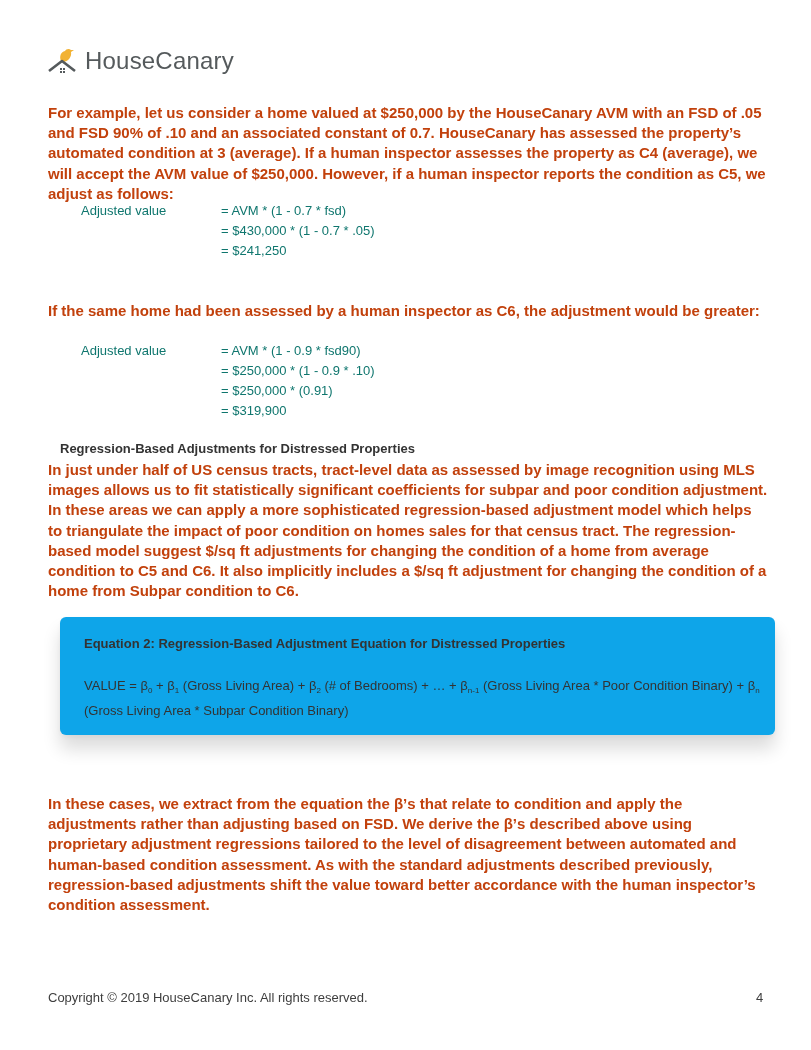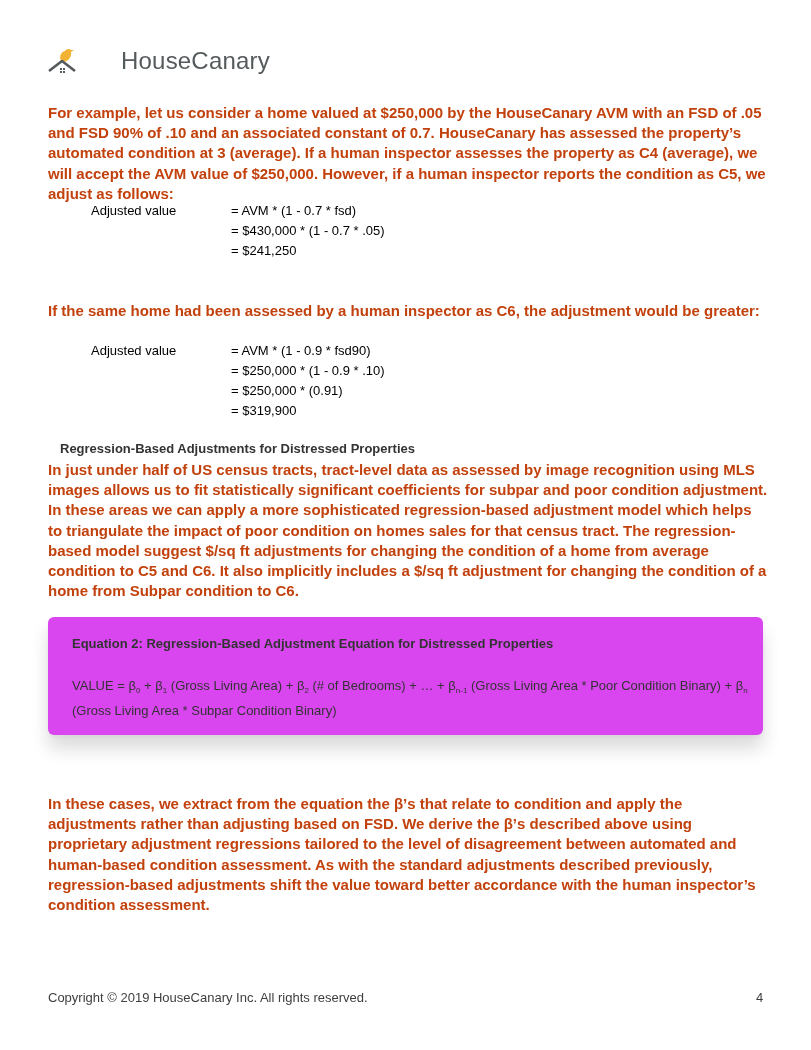--- a/index.html
+++ b/index.html
@@ -1,35 +1,35 @@
 <!DOCTYPE html>
 <html><head>
 <meta charset="utf-8">
 <style>
   html, body { margin: 0; padding: 0; background: #ffffff; }
   body {
     width: 811px; height: 1050px; position: relative; overflow: hidden;
     font-family: "Liberation Sans", sans-serif; color: #3c3c3c;
   }
-  .logo { position: absolute; left: 47px; top: 47px; display: flex; align-items: center; gap: 36px; }
+  .logo { position: absolute; left: 47px; top: 47px; display: flex; align-items: center; }
   .logo svg { display: block; }
   .logo-text { font-size: 24px; color: #555a5c; margin-left: 8px; letter-spacing: 0.2px; }
   .para { position: absolute; left: 48px; width: 720px; font-size: 15px; line-height: 20.2px; color: #c2410c; font-weight: bold; }
   .p1 { top: 103px; }
-  .eq-block { position: absolute; left: 91px; font-size: 13px; line-height: 20px; color: #000000; }
+  .eq-block { position: absolute; left: 81px; font-size: 13px; line-height: 20px; color: #0f766e; }
   .eq1 { top: 201px; }
   .eq2 { top: 341px; }
   .eq-row { display: flex; }
   .eq-label { width: 140px; }
   .p2 { top: 301px; }
   .section-heading { position: absolute; left: 48px; top: 441px; font-size: 13px; font-weight: bold; color: #333; padding-left: 12px; }
   .p3 { top: 460px; }
   .eq-card {
-    position: absolute; left: 48px; top: 617px; width: 715px; height: 118px;
-    background: #d946ef; border-radius: 6px;
+    position: absolute; left: 60px; top: 617px; width: 715px; height: 118px;
+    background: #0ea5e9; border-radius: 6px;
     box-shadow: 0 14px 18px rgba(0,0,0,0.14), 0 2px 4px rgba(0,0,0,0.04);
   }
   .eq-card-title { position: absolute; left: 24px; top: 19px; font-size: 13px; font-weight: bold; color: #333; }
   .eq-card-body { position: absolute; left: 24px; top: 59px; width: 680px; font-size: 13px; line-height: 20px; color: #333; }
   .eq-card-body sub { font-size: 8px; vertical-align: -3px; }
   .p4 { top: 794px; }
   .footer-left { position: absolute; left: 48px; top: 990px; font-size: 13px; color: #3e3e3e; text-align: center; }
   .footer-right { position: absolute; left: 756px; top: 990px; font-size: 13px; color: #3e3e3e; }
 </style>
 </head>

